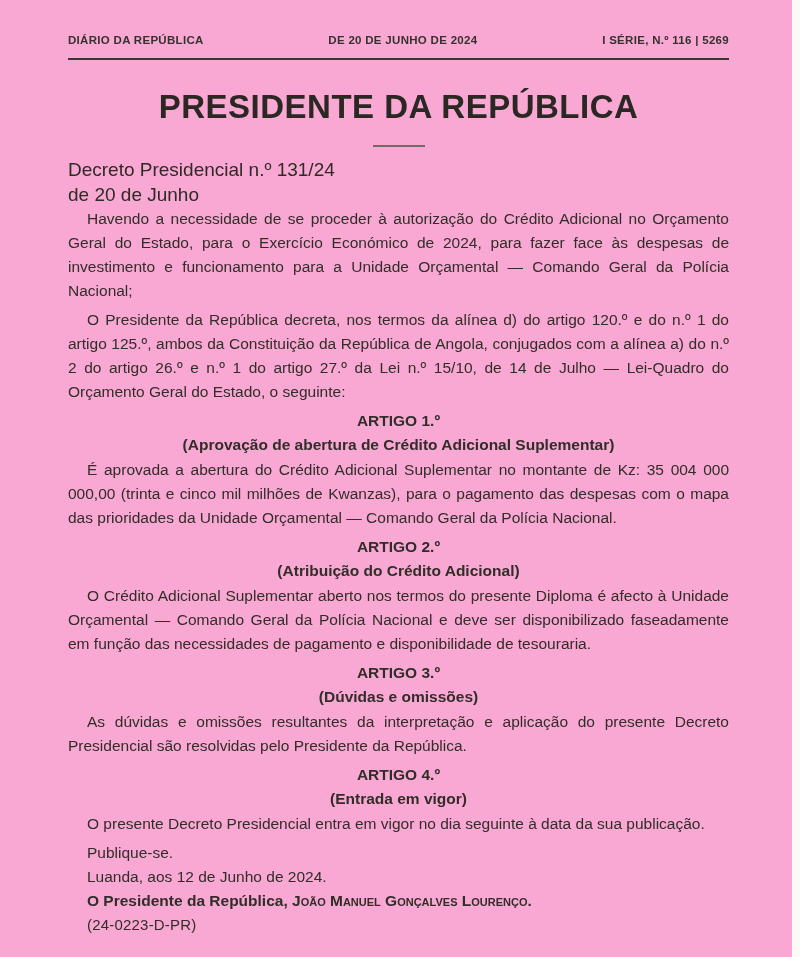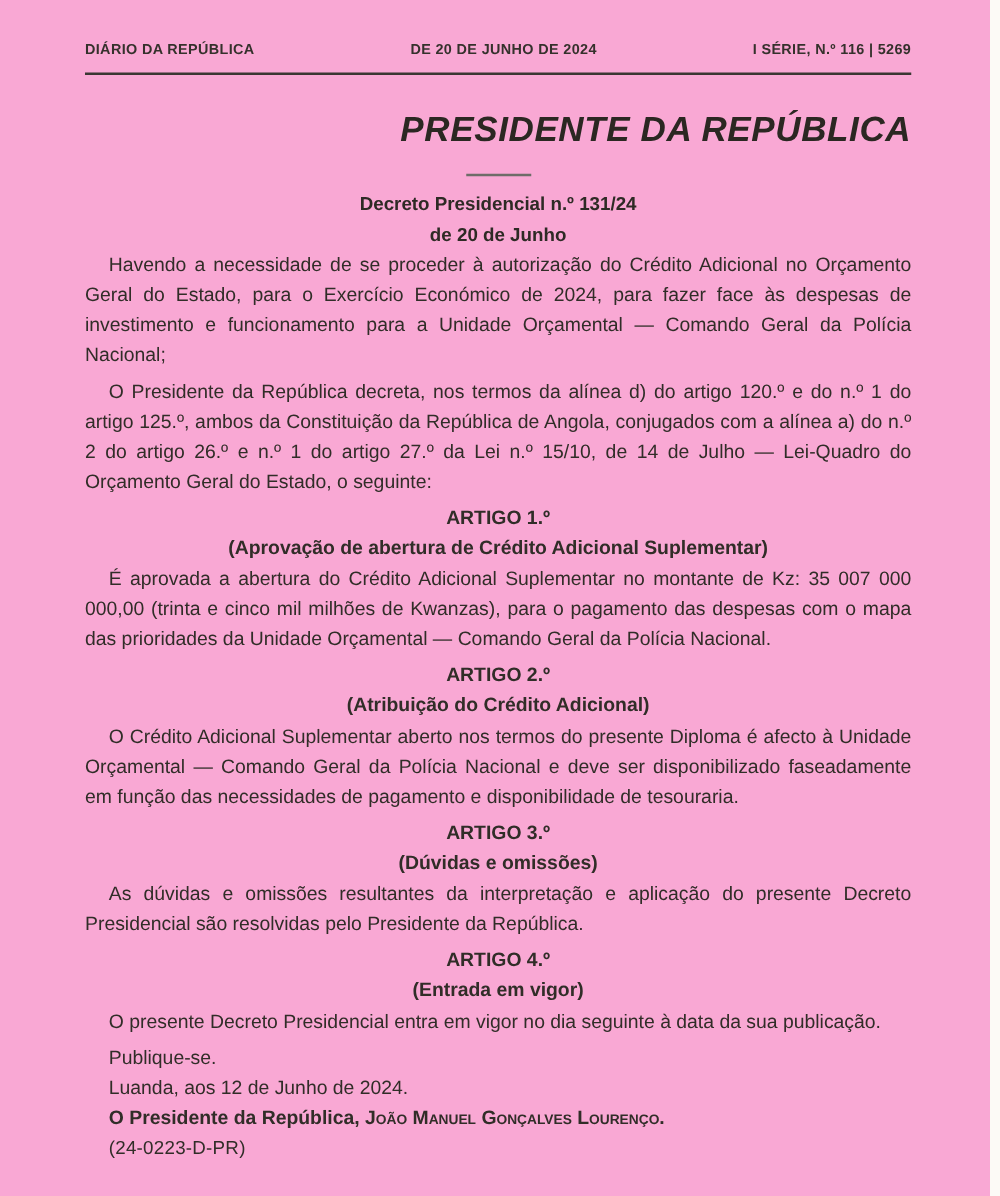--- a/index.html
+++ b/index.html
@@ -26,37 +26,36 @@
     font-size: 11.5px;
     font-weight: 700;
     letter-spacing: 0.3px;
     color: #35312c;
     padding-bottom: 12px;
     border-bottom: 2.5px solid #3b3733;
   }
   
   .doc-title {
     margin: 28px 0 0;
-    text-align: right;
-    font-size: 28px;
+    text-align: center;
+    font-size: 33px;
     font-weight: 700;
     letter-spacing: 0.5px;
     color: #2b2722;
-    font-style: italic;
   }
   .title-divider {
     width: 52px;
     height: 0;
     border-top: 2px solid #6e6c68;
     margin: 19px auto 13px;
   }
   .decree-number, .decree-date {
-    text-align: center;
-    font-size: 15px;
-    font-weight: 700;
+    text-align: left;
+    font-size: 19px;
+    font-weight: 400;
     line-height: 19px;
     color: #2e2a25;
   }
   .decree-date { margin-top: 6px; }
   
   .doc-body {
     margin-top: 3px;
     font-size: 15.5px;
     line-height: 24px;
     color: #312d28;
@@ -111,21 +110,21 @@
   <div class="decree-date">de 20 de Junho</div>
 
   <div class="doc-body">
 
     <p class="par">Havendo a necessidade de se proceder à autorização do Crédito Adicional no Orçamento Geral do Estado, para o Exercício Económico de 2024, para fazer face às despesas de investimento e funcionamento para a Unidade Orçamental — Comando Geral da Polícia Nacional;</p>
     <p class="par">O Presidente da República decreta, nos termos da alínea d) do artigo 120.º e do n.º 1 do artigo 125.º, ambos da Constituição da República de Angola, conjugados com a alínea a) do n.º 2 do artigo 26.º e n.º 1 do artigo 27.º da Lei n.º 15/10, de 14 de Julho — Lei-Quadro do Orçamento Geral do Estado, o seguinte:</p>
 
     <div class="article">
       <div class="art-title">ARTIGO 1.º</div>
       <div class="art-subtitle">(Aprovação de abertura de Crédito Adicional Suplementar)</div>
-      <p class="par">É aprovada a abertura do Crédito Adicional Suplementar no montante de Kz: 35 007 000 000,00 (trinta e cinco mil milhões de Kwanzas), para o pagamento das despesas com o mapa das prioridades da Unidade Orçamental — Comando Geral da Polícia Nacional.</p>
+      <p class="par">É aprovada a abertura do Crédito Adicional Suplementar no montante de Kz: 35 004 000 000,00 (trinta e cinco mil milhões de Kwanzas), para o pagamento das despesas com o mapa das prioridades da Unidade Orçamental — Comando Geral da Polícia Nacional.</p>
     </div>
 
     <div class="article">
       <div class="art-title">ARTIGO 2.º</div>
       <div class="art-subtitle">(Atribuição do Crédito Adicional)</div>
       <p class="par">O Crédito Adicional Suplementar aberto nos termos do presente Diploma é afecto à Unidade Orçamental — Comando Geral da Polícia Nacional e deve ser disponibilizado faseadamente em função das necessidades de pagamento e disponibilidade de tesouraria.</p>
     </div>
 
     <div class="article">
       <div class="art-title">ARTIGO 3.º</div>

